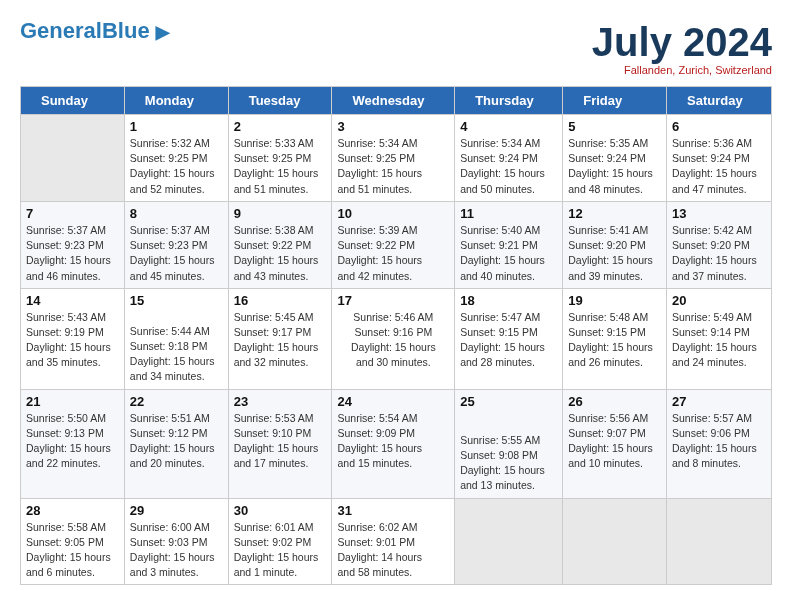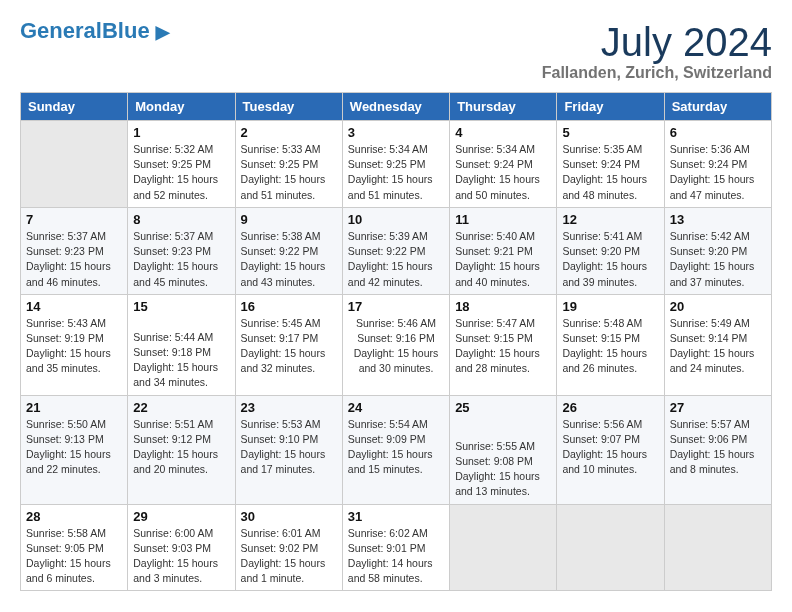--- a/index.html
+++ b/index.html
@@ -28,39 +28,39 @@
       line-height: 1;
     }
     .logo-text span {
       color: #2a7ab5;
     }
     .title-block {
       text-align: right;
     }
     .main-title {
       font-size: 40px;
-      font-weight: normal;
+      font-weight: bold;
       color: #1a3a5c;
       line-height: 1.1;
     }
     .sub-title {
-      font-size: 16px;
-      color: #737373;
-      font-weight: bold;
+      font-size: 11px;
+      color: #b91c1c;
+      font-weight: normal;
     }
     table {
       width: 100%;
       border-collapse: collapse;
       font-size: 11px;
     }
     thead tr th {
       background-color: #2a6ab5;
       color: #fff;
       text-align: left;
-      padding: 6px 7px;
+      padding: 6px 20px;
       font-size: 13px;
       font-weight: bold;
       border: 1px solid #ccc;
     }
     tbody tr td {
       border: 1px solid #ccc;
       vertical-align: top;
       padding: 4px 5px;
       min-height: 70px;
       background: #fff;

